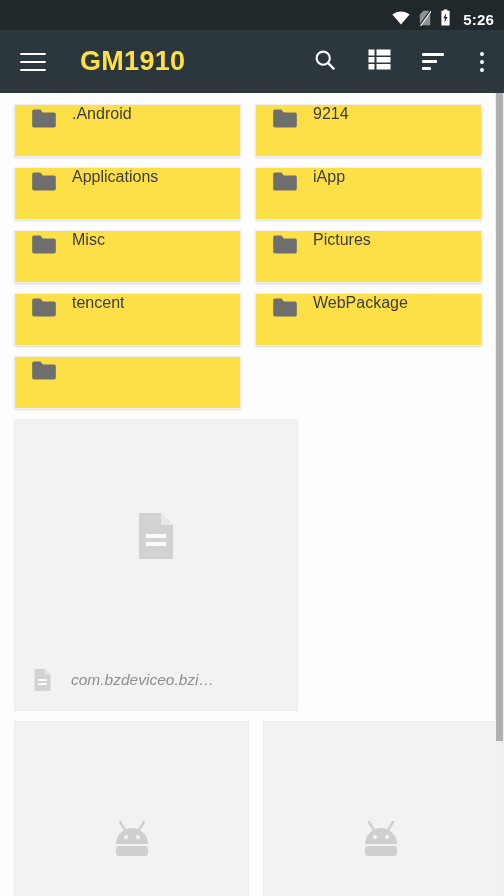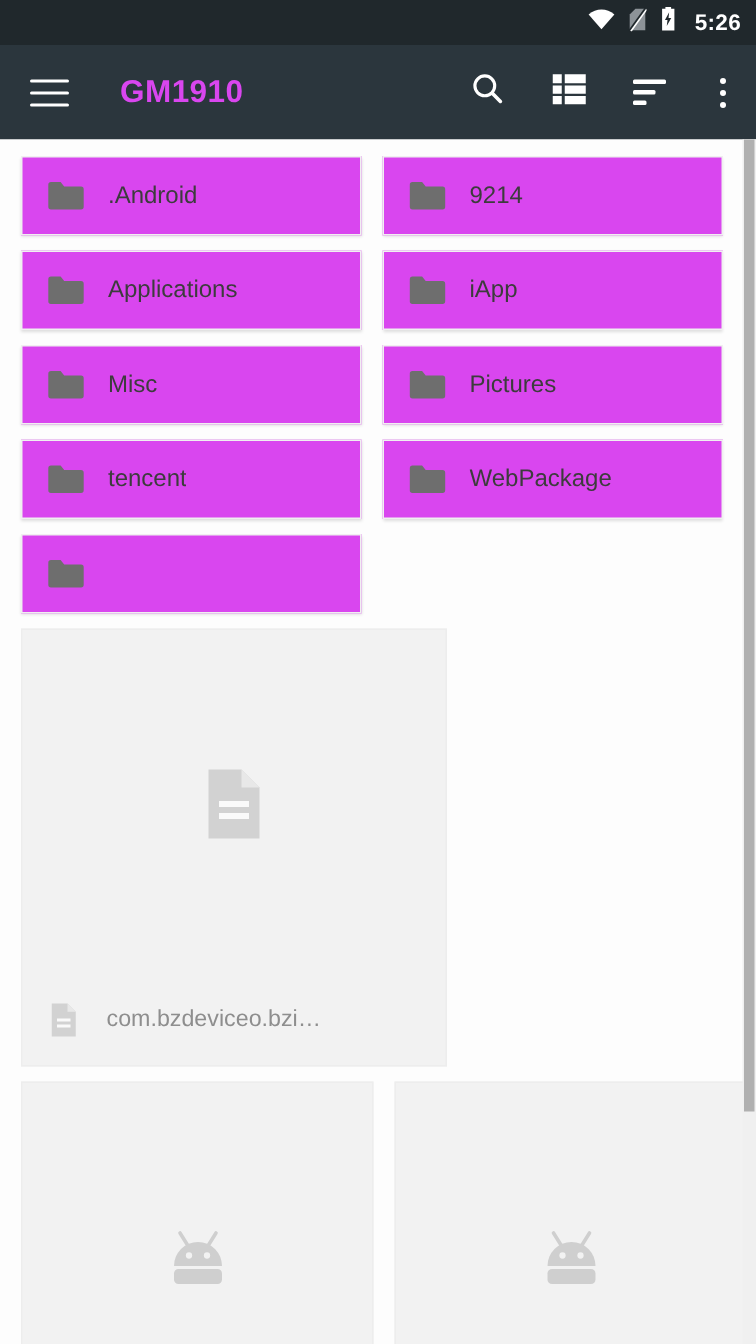--- a/index.html
+++ b/index.html
@@ -23,21 +23,21 @@
   }
 
   
   .status-bar {
     position: absolute;
     top: 0; left: 0;
     width: 504px;
     height: 30px;
     background: #20282c;
     display: flex;
-    align-items: center;
+    align-items: flex-end;
     justify-content: flex-end;
     padding-right: 10px;
     box-sizing: border-box;
   }
   .status-icons {
     display: flex;
     align-items: center;
     gap: 9px;
   }
   .status-clock {
@@ -72,22 +72,22 @@
     cursor: pointer;
   }
   .hamburger span {
     display: block;
     width: 26px;
     height: 2px;
     background: #ffffff;
     border-radius: 1px;
   }
   .app-title {
-    color: #d946ef;
-    font-size: 21px;
+    color: #fde047;
+    font-size: 27px;
     font-weight: bold;
     margin-left: 22px;
     letter-spacing: 0.3px;
     white-space: nowrap;
   }
   .app-actions {
     margin-left: auto;
     display: flex;
     align-items: center;
     height: 63px;
@@ -149,25 +149,24 @@
     display: flex;
     flex-wrap: wrap;
   }
 
   
   .folder-card {
     box-sizing: border-box;
     width: 227px;
     height: 53px;
     margin: 5px 0 5px 14px;
-    background: #d946ef;
+    background: #fde047;
     border: 1px solid #f0f0f0;
     box-shadow: 0 1px 2px rgba(0,0,0,0.13);
     display: flex;
-    align-items: center;
     cursor: pointer;
   }
   .folder-card .f-icon {
     margin-left: 16px;
     width: 26px;
     height: 26px;
     flex: 0 0 auto;
     display: flex;
     align-items: center;
   }
@@ -184,20 +183,21 @@
   .file-card {
     box-sizing: border-box;
     width: 284px;
     height: 292px;
     margin: 5px 0 5px 14px;
     background: #f2f2f2;
     border: 1px solid #ededed;
     position: relative;
     cursor: pointer;
     overflow: hidden;
+    font-style: italic;
   }
   .file-card .thumb {
     position: absolute;
     top: 0; left: 0; right: 0;
     height: 232px;
     display: flex;
     align-items: center;
     justify-content: center;
   }
   .file-card .caption {

